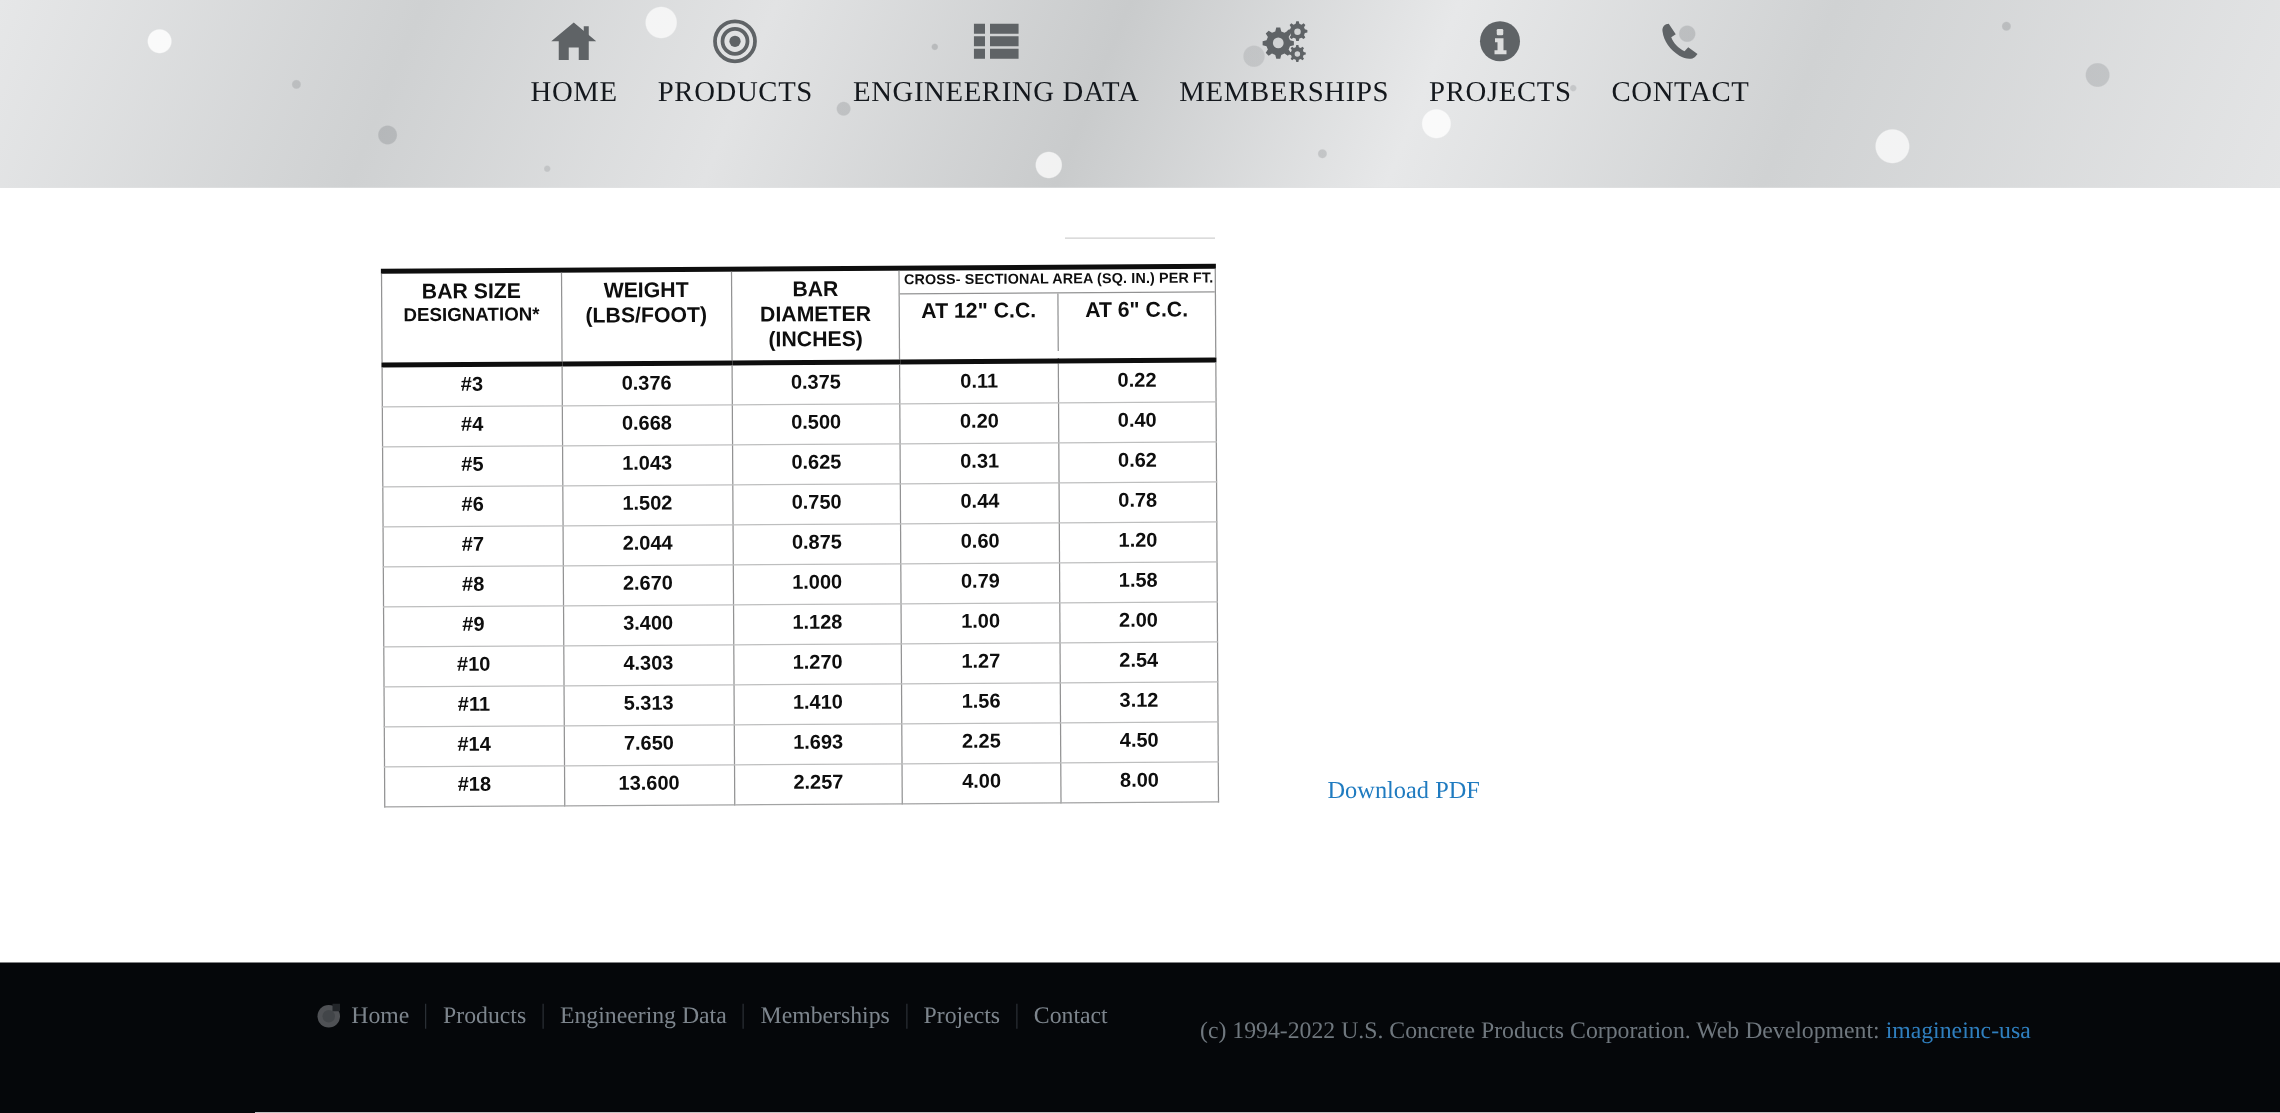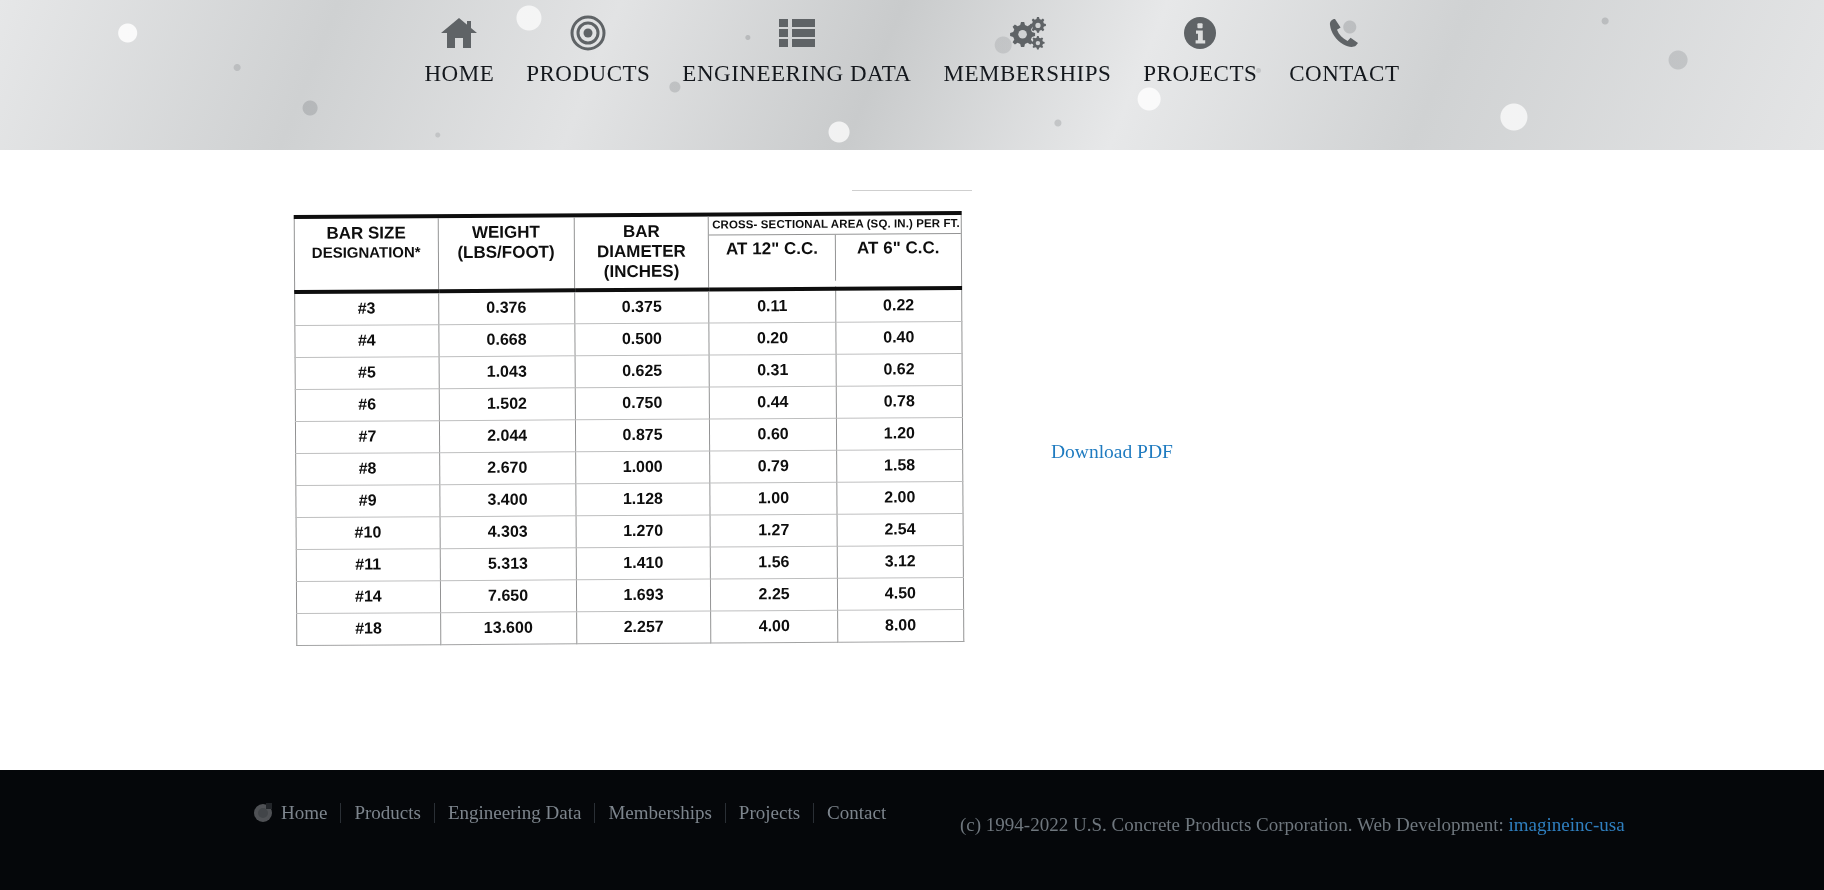--- a/index.html
+++ b/index.html
@@ -59,22 +59,22 @@
   .page-title{
     text-align:center; font-family:"Liberation Serif", serif;
     font-size:62px; color:#2e2e2e; font-weight:400;
     margin:0; padding-top:46px; letter-spacing:.5px;
   }
   .title-divider{
     width:120px; height:1px; background:#cfcfcf; margin:40px auto 0 auto;
   }
 
   .content-row{
-    display:flex; align-items:center;
-    padding:22px 0 0 0;
+    display:flex; align-items:flex-end;
+    padding:22px 0 0 11px;
   }
   .table-col{ width:720px; margin-left:295px; }
   .notes-col{ width:560px; margin-left:36px; padding-top:20px; }
 
   
   .rebar-scan{
     position:relative;
     width:668px;
     background:#fdfdfd;
     border-top:4px solid #111;

